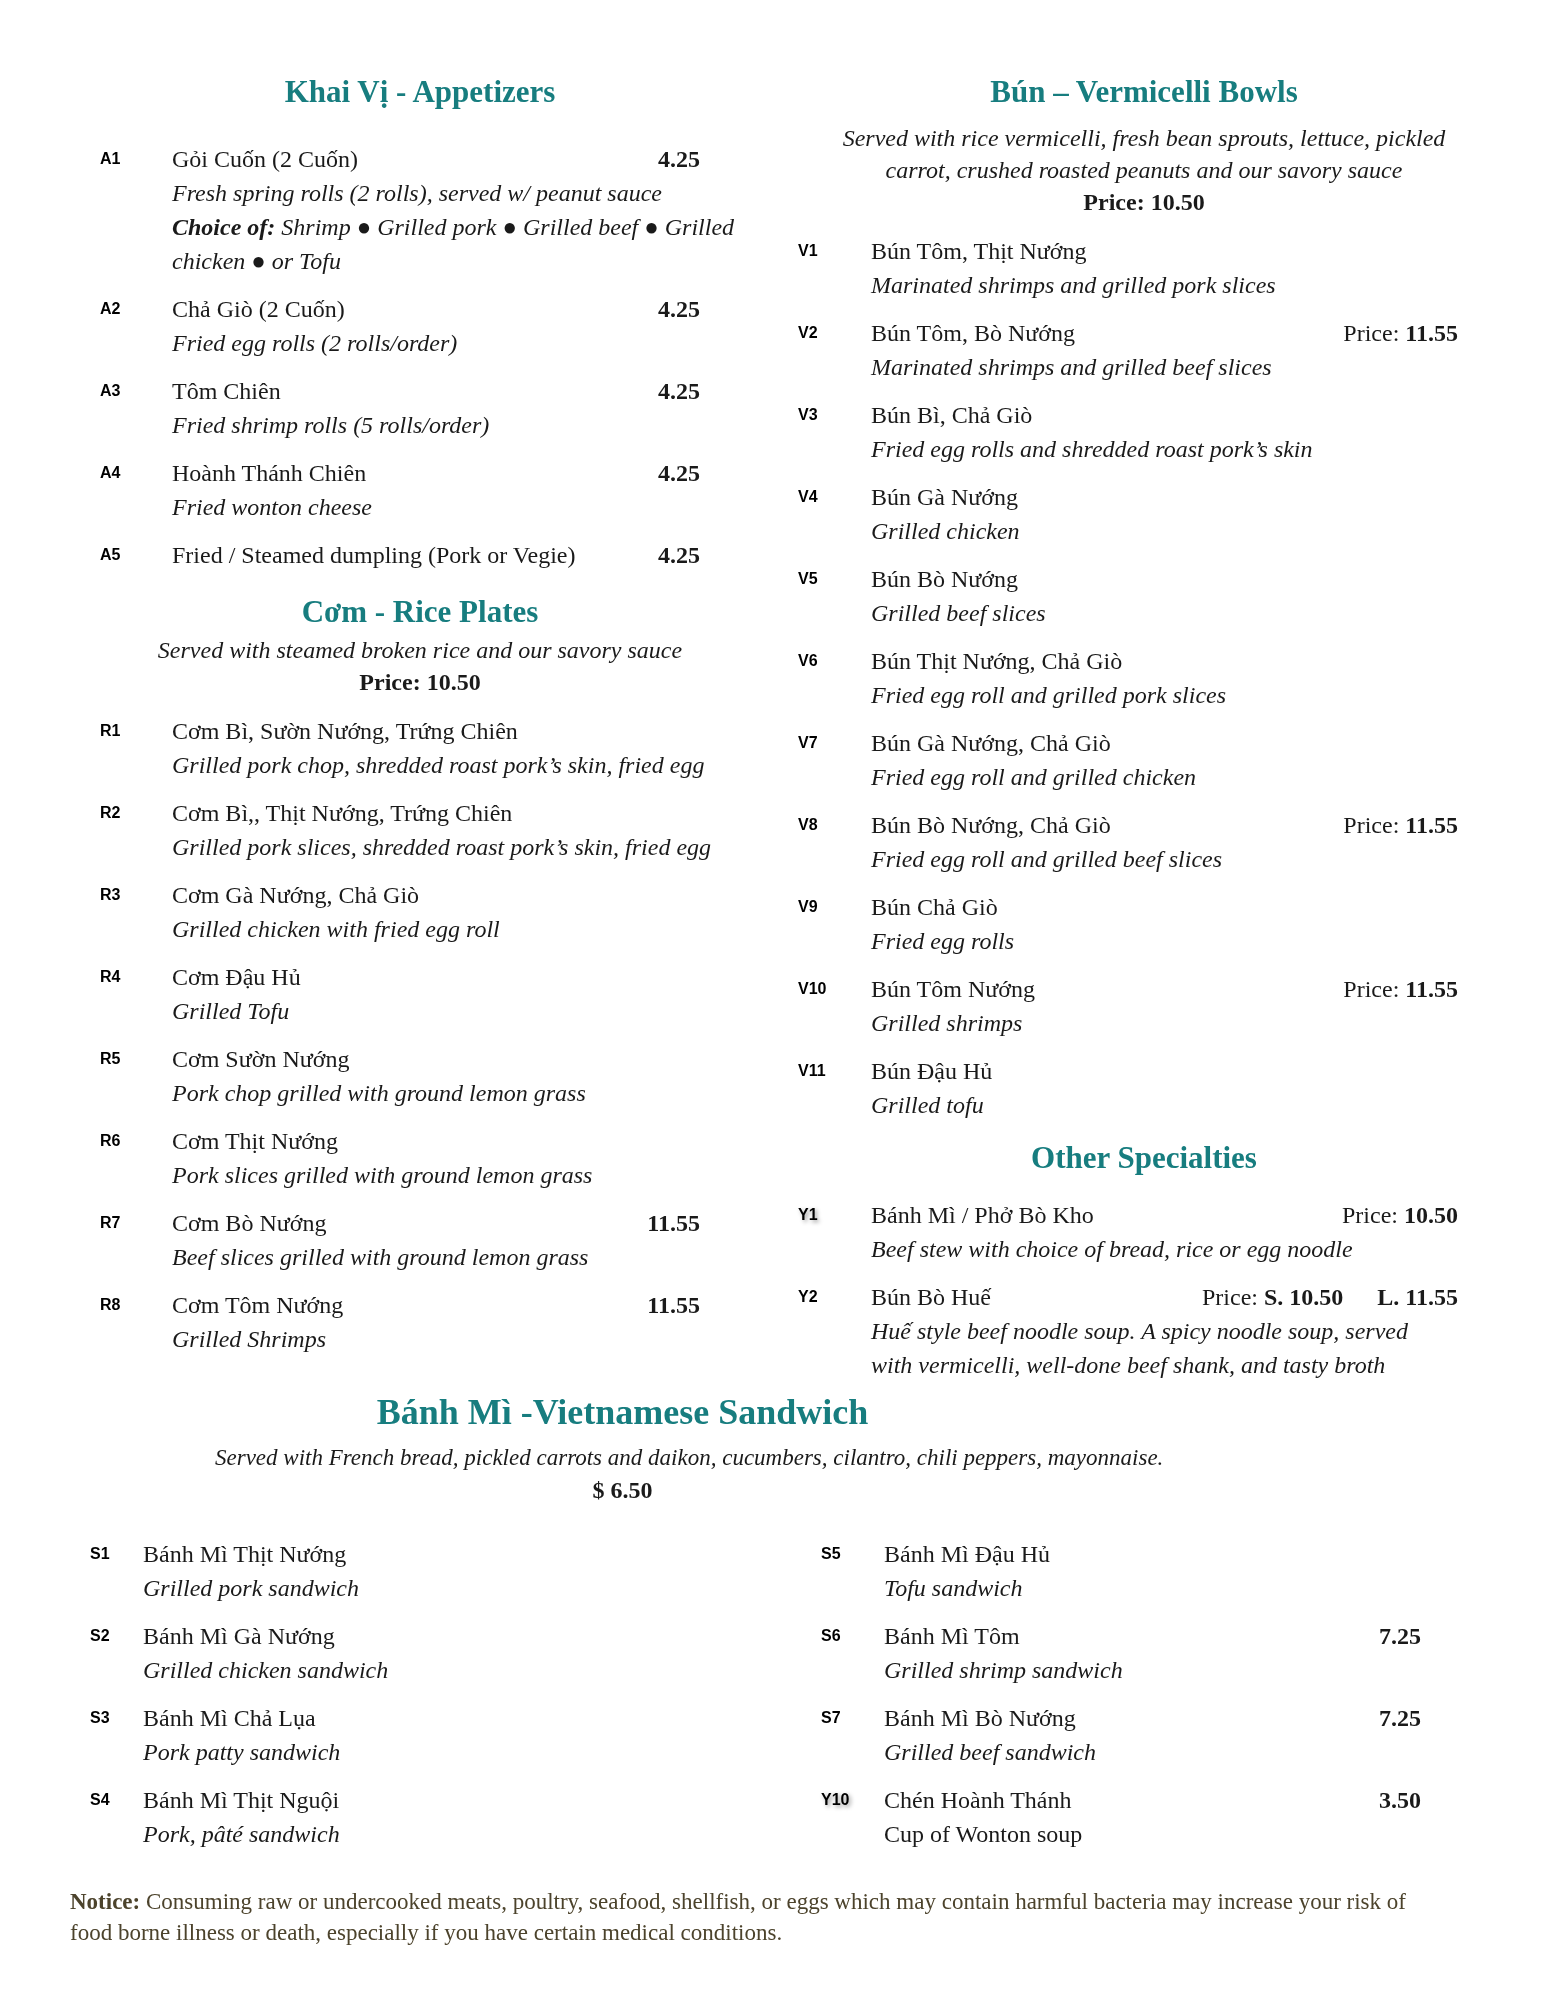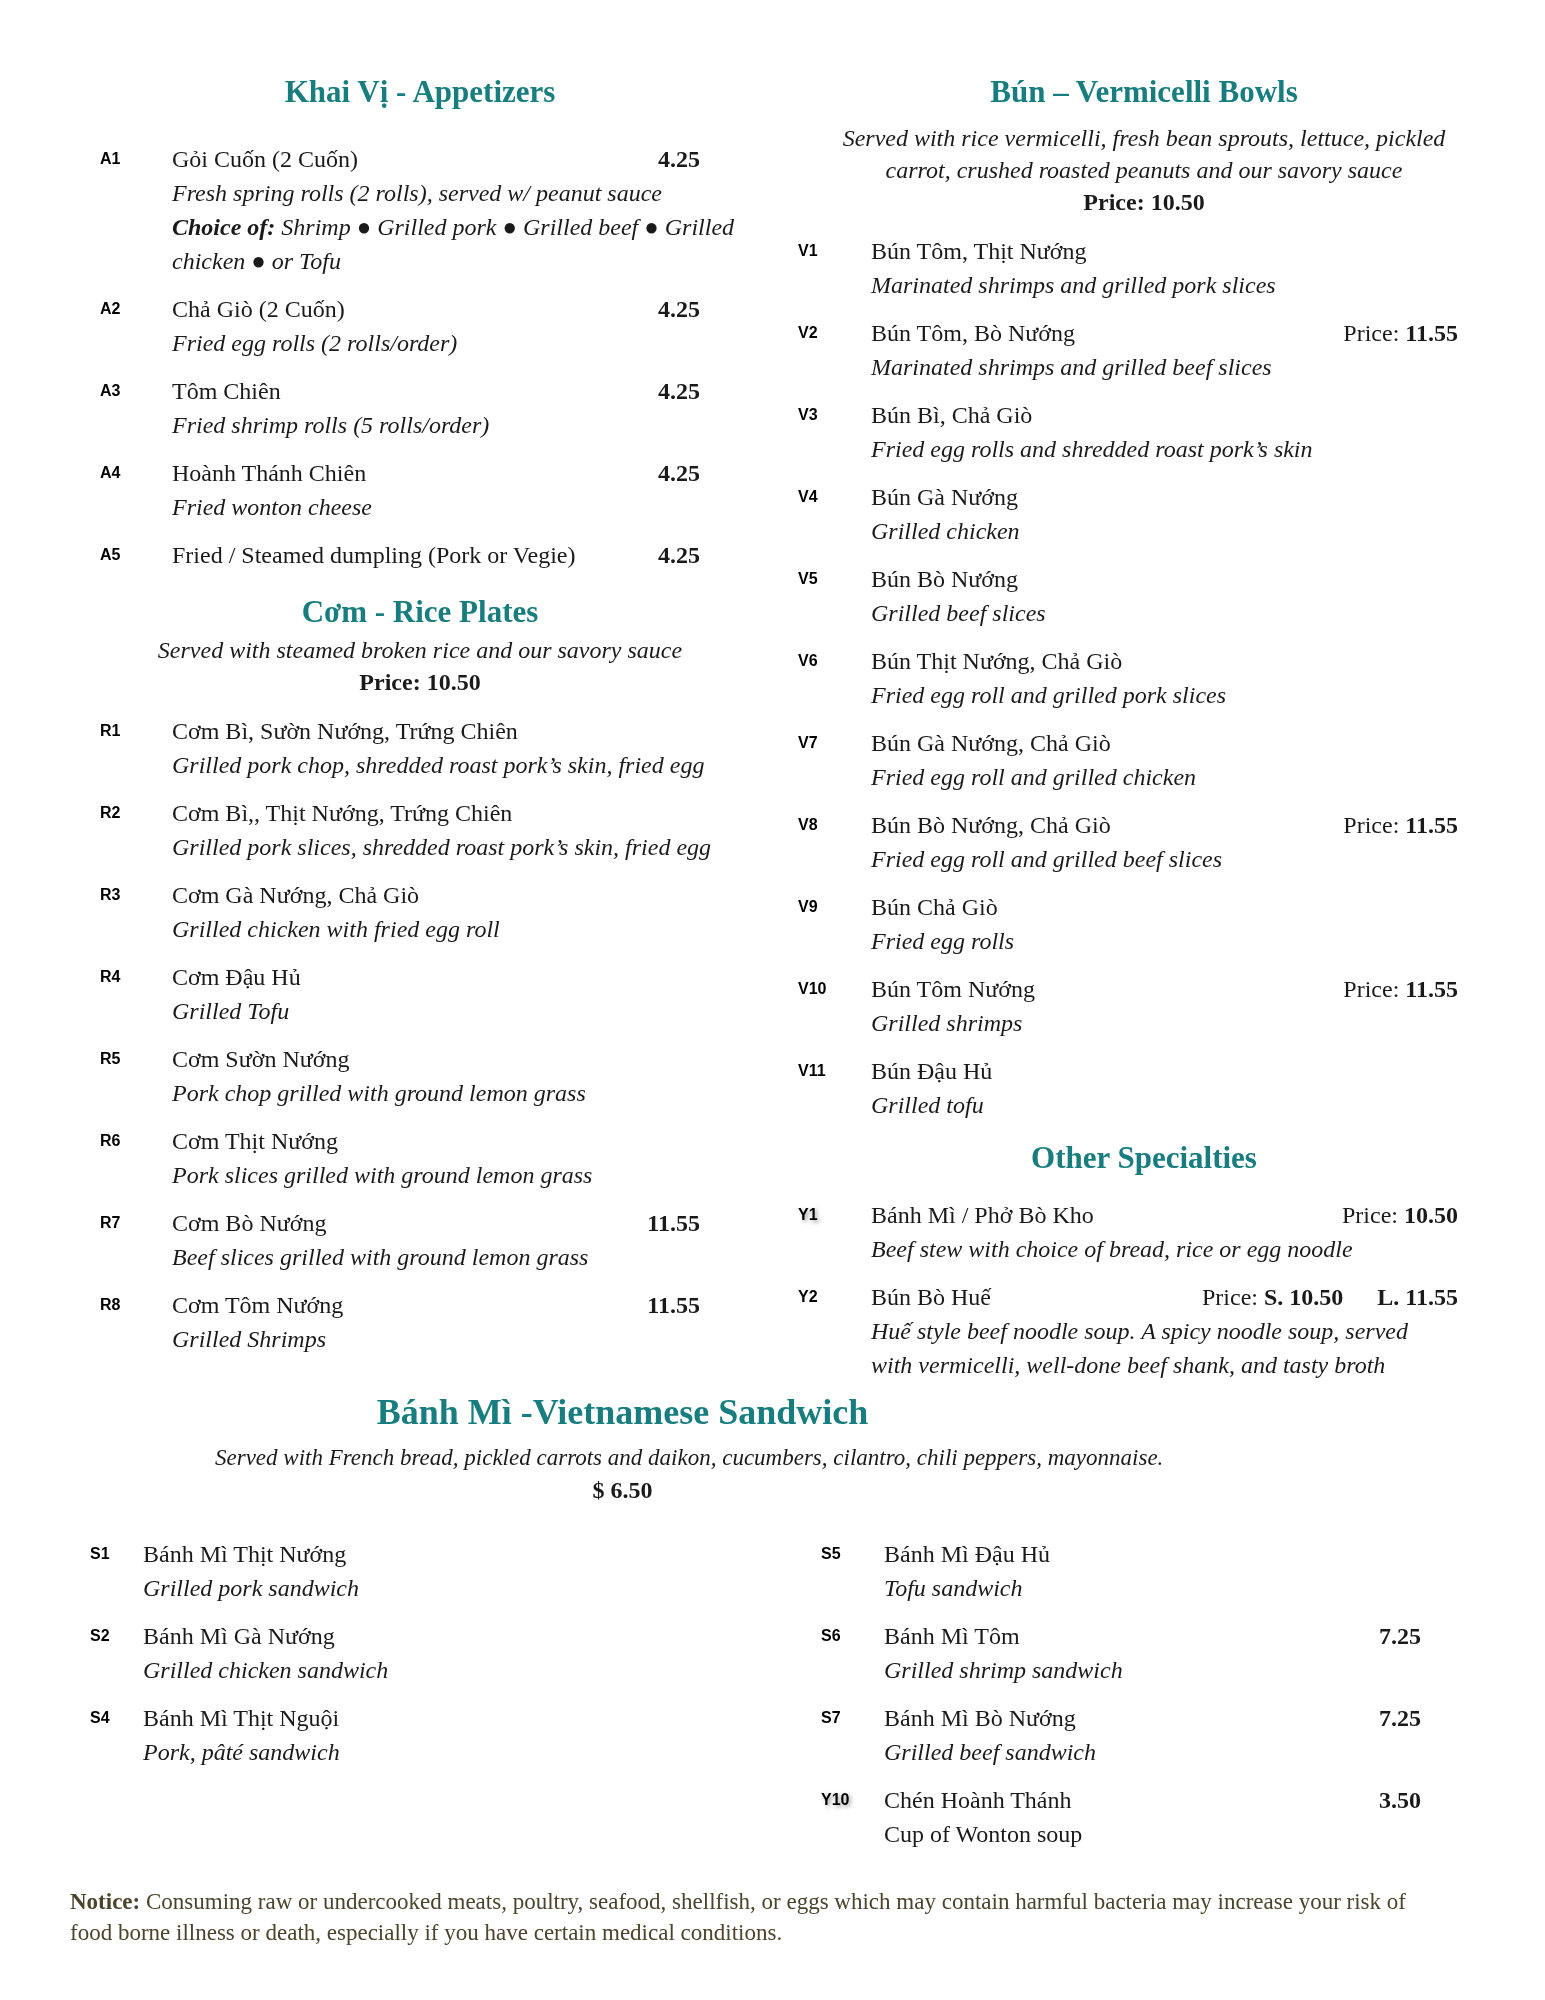--- a/index.html
+++ b/index.html
@@ -367,20 +367,29 @@
     <div class="item">
       <span class="c">S2</span>
       <div class="bd">
         <div class="nr">
             <span class="nm">Bánh Mì Gà Nướng</span>
           </div>
         <div class="ds">Grilled chicken sandwich</div>
       </div>
     </div>
     <div class="item">
+      <span class="c">S3</span>
+      <div class="bd">
+        <div class="nr">
+            <span class="nm">Bánh Mì Chả Lụa</span>
+          </div>
+        <div class="ds">Pork patty sandwich</div>
+      </div>
+    </div>
+    <div class="item">
       <span class="c">S4</span>
       <div class="bd">
         <div class="nr">
             <span class="nm">Bánh Mì Thịt Nguội</span>
           </div>
         <div class="ds">Pork, pâté sandwich</div>
       </div>
     </div>
   </div>
 

